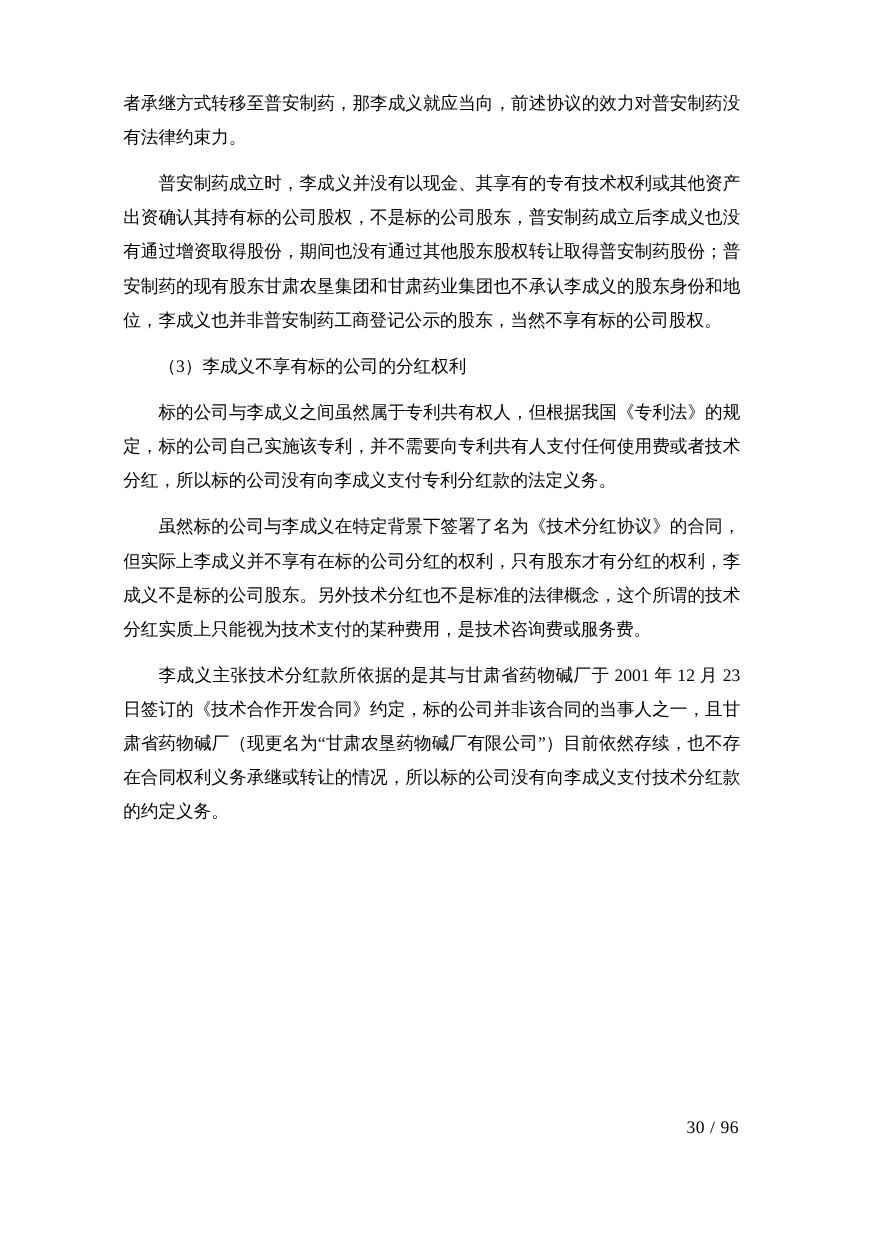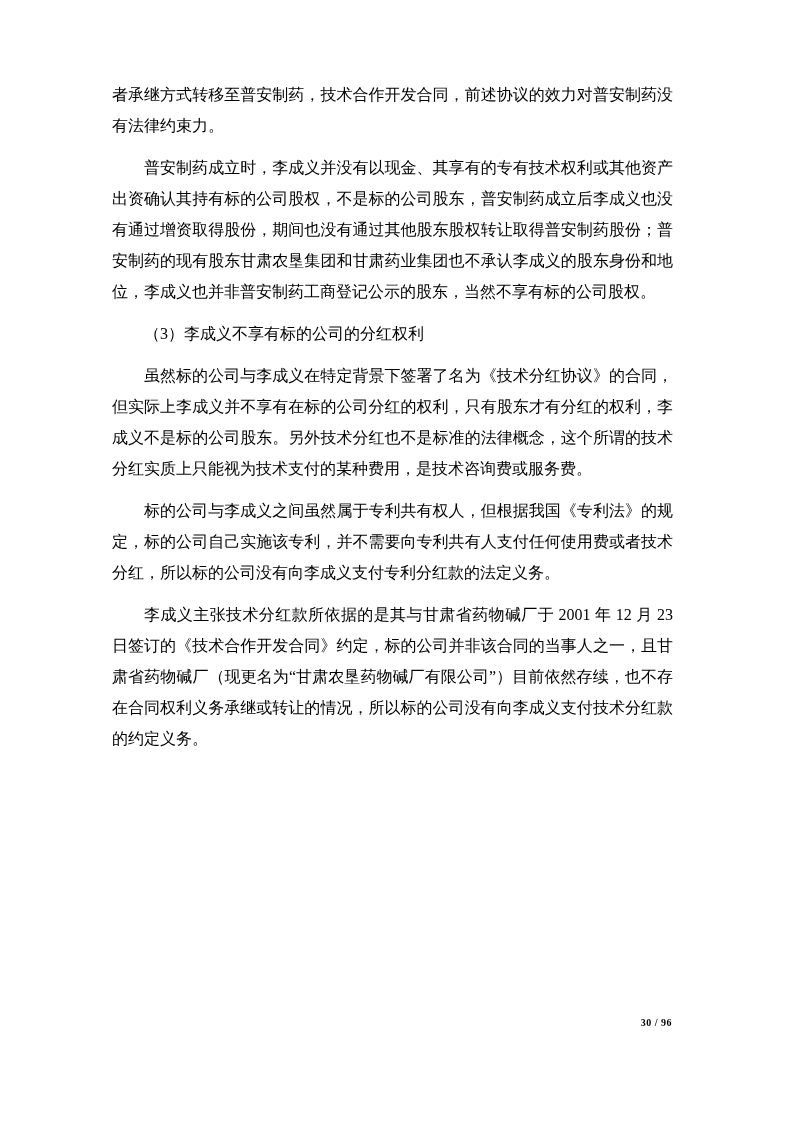--- a/index.html
+++ b/index.html
@@ -30,31 +30,31 @@
     margin: 0 0 11px 0;
     text-indent: 2em;
   }
   .para.no-indent {
     text-indent: 0;
   }
   .footer {
     position: absolute;
     top: 1017px;
     right: 121px;
-    font-size: 10px;
-    font-weight: bold;
+    font-size: 16px;
+    font-weight: normal;
     letter-spacing: 0.5px;
   }
 </style>
 </head>
 <body>
 
 <div class="page">
   <div class="content">
-    <p class="para no-indent">者承继方式转移至普安制药，技术合作开发合同，前述协议的效力对普安制药没有法律约束力。</p>
+    <p class="para no-indent">者承继方式转移至普安制药，那李成义就应当向，前述协议的效力对普安制药没有法律约束力。</p>
     <p class="para">普安制药成立时，李成义并没有以现金、其享有的专有技术权利或其他资产出资确认其持有标的公司股权，不是标的公司股东，普安制药成立后李成义也没有通过增资取得股份，期间也没有通过其他股东股权转让取得普安制药股份；普安制药的现有股东甘肃农垦集团和甘肃药业集团也不承认李成义的股东身份和地位，李成义也并非普安制药工商登记公示的股东，当然不享有标的公司股权。</p>
     <p class="para">（3）李成义不享有标的公司的分红权利</p>
+    <p class="para">标的公司与李成义之间虽然属于专利共有权人，但根据我国《专利法》的规定，标的公司自己实施该专利，并不需要向专利共有人支付任何使用费或者技术分红，所以标的公司没有向李成义支付专利分红款的法定义务。</p>
     <p class="para">虽然标的公司与李成义在特定背景下签署了名为《技术分红协议》的合同，但实际上李成义并不享有在标的公司分红的权利，只有股东才有分红的权利，李成义不是标的公司股东。另外技术分红也不是标准的法律概念，这个所谓的技术分红实质上只能视为技术支付的某种费用，是技术咨询费或服务费。</p>
-    <p class="para">标的公司与李成义之间虽然属于专利共有权人，但根据我国《专利法》的规定，标的公司自己实施该专利，并不需要向专利共有人支付任何使用费或者技术分红，所以标的公司没有向李成义支付专利分红款的法定义务。</p>
     <p class="para">李成义主张技术分红款所依据的是其与甘肃省药物碱厂于 2001 年 12 月 23 日签订的《技术合作开发合同》约定，标的公司并非该合同的当事人之一，且甘肃省药物碱厂（现更名为“甘肃农垦药物碱厂有限公司”）目前依然存续，也不存在合同权利义务承继或转让的情况，所以标的公司没有向李成义支付技术分红款的约定义务。</p>
   </div>
   <div class="footer">30 / 96</div>
 </div>
 
 </body></html>

